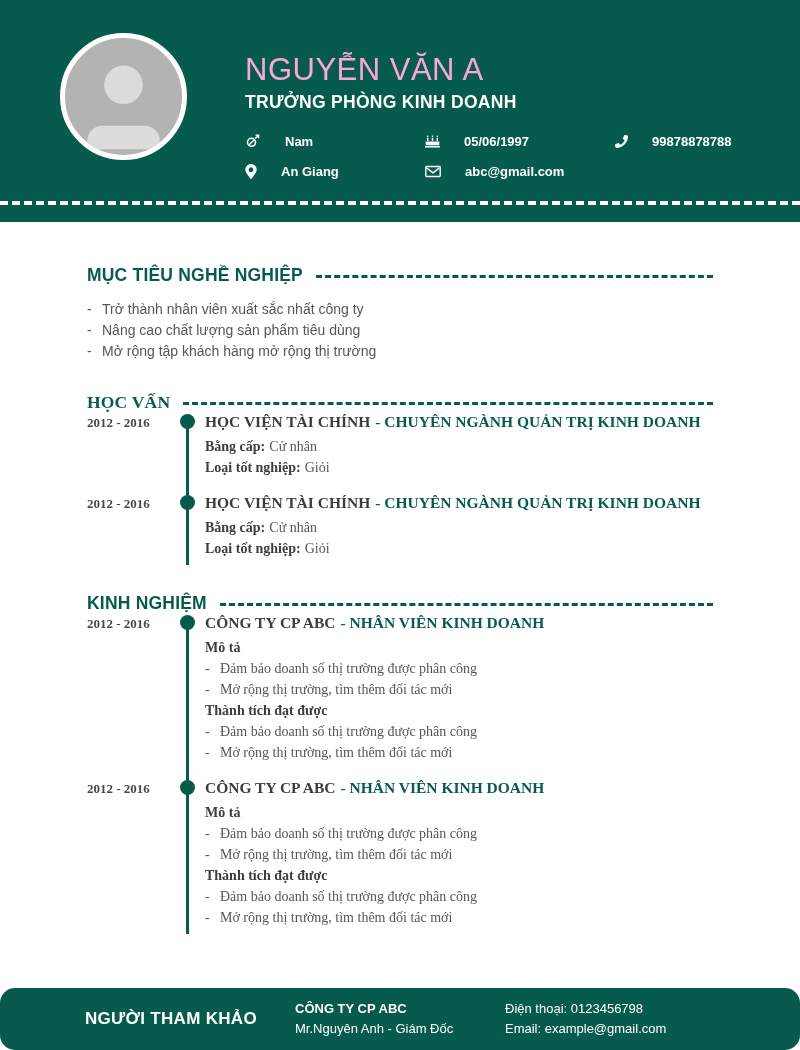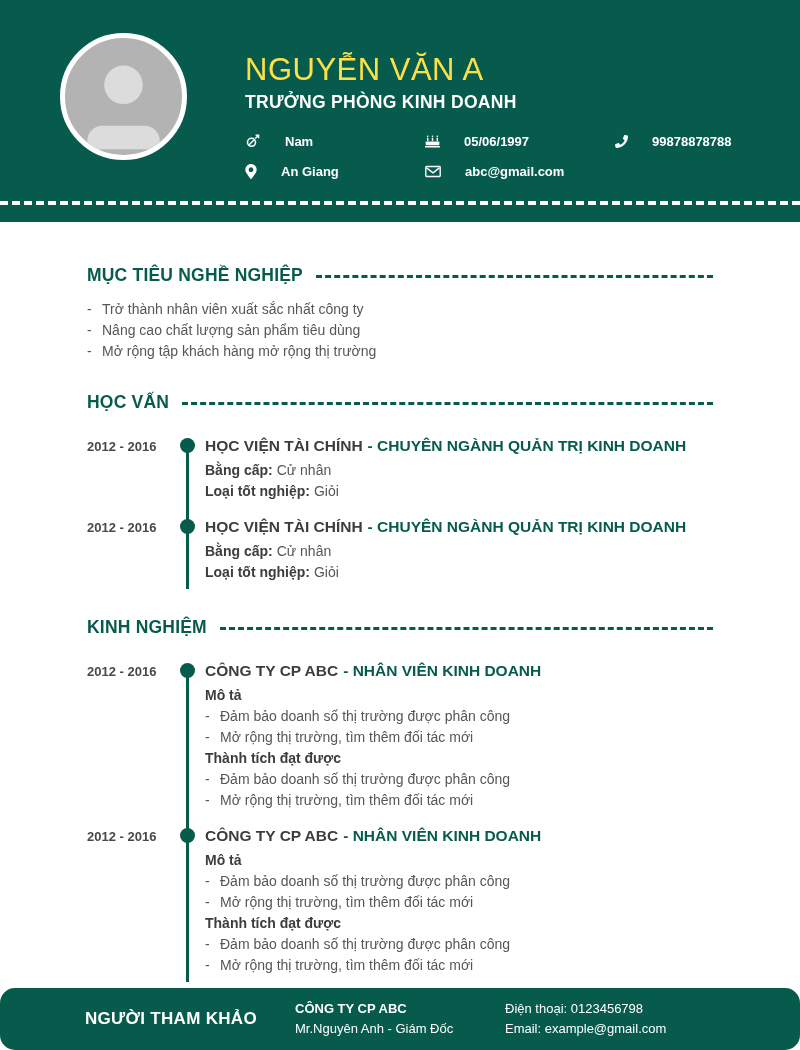--- a/index.html
+++ b/index.html
@@ -11,38 +11,38 @@
   html,body{margin:0;padding:0;}
   .page{
     position:relative;width:800px;height:1050px;background:#fff;
     font-family:"Liberation Sans", sans-serif;overflow:hidden;
   }
   
   .header{position:absolute;top:0;left:0;width:800px;height:222px;background:var(--green);}
   .avatar{position:absolute;left:60px;top:33px;width:127px;height:127px;border-radius:50%;
     background:#b3b3b3;border:5px solid #fff;box-sizing:border-box;overflow:hidden;}
   .avatar svg{display:block;width:100%;height:100%;}
-  .name{position:absolute;left:245px;top:52px;color:#fde047;font-size:31px;letter-spacing:.5px;font-weight:normal;}
+  .name{position:absolute;left:245px;top:52px;color:#f9a8d4;font-size:31px;letter-spacing:.5px;font-weight:normal;}
   .job-title{position:absolute;left:245px;top:92px;color:#fff;font-size:17.5px;font-weight:bold;letter-spacing:.3px;}
   .info-grid{position:absolute;left:245px;top:133px;display:grid;
     grid-template-columns:180px 190px 190px;row-gap:14px;}
   .info-item{display:flex;align-items:center;gap:24px;color:#fff;font-size:13px;font-weight:bold;height:16px;}
   .info-item svg{flex:none;}
   .header-dashes{position:absolute;left:0;right:0;bottom:17px;border-top:4px dashed #fff;}
   
   .content{position:absolute;top:222px;left:0;width:800px;box-sizing:border-box;padding:0 87px;}
   .section-head{display:flex;align-items:center;color:var(--green);font-size:17.5px;font-weight:bold;letter-spacing:.2px;}
   .section-head .dashes{flex:1;margin-left:13px;border-top:3px dashed var(--green);position:relative;top:1px;}
   .mt-obj{margin-top:43px;justify-content:space-between;}
-  .mt-edu{margin-top:30px;}
+  .mt-edu{margin-top:30px;font-family:Liberation Serif, serif;}
   .mt-exp{margin-top:34px;text-align:center;}
   .plain-list{margin-top:13px;}
   .li{display:flex;font-size:14px;line-height:21px;color:var(--gray);}
   .li .dash{width:15px;flex:none;}
-  .timeline-group{position:relative;margin-top:24px;}
+  .timeline-group{position:relative;font-family:Liberation Serif, serif;}
   .tl-line{position:absolute;left:99px;top:9px;bottom:-6px;width:3px;background:var(--green);}
   .entry{position:relative;padding-left:118px;}
   .entry + .entry{margin-top:16px;}
   .period{position:absolute;left:0;top:2px;font-size:13px;font-weight:bold;color:var(--date);}
   .dot{position:absolute;left:93px;top:1px;width:15px;height:15px;border-radius:50%;background:var(--green);}
   .entry-title{font-size:15.5px;font-weight:bold;color:var(--dark);}
   .entry-title .green{color:var(--green);margin-left:5px;}
   .entry-body{margin-top:5px;font-size:14px;line-height:21px;color:var(--gray);}
   .lbl{font-weight:bold;color:var(--dark);}
   .val{margin-left:4px;}

